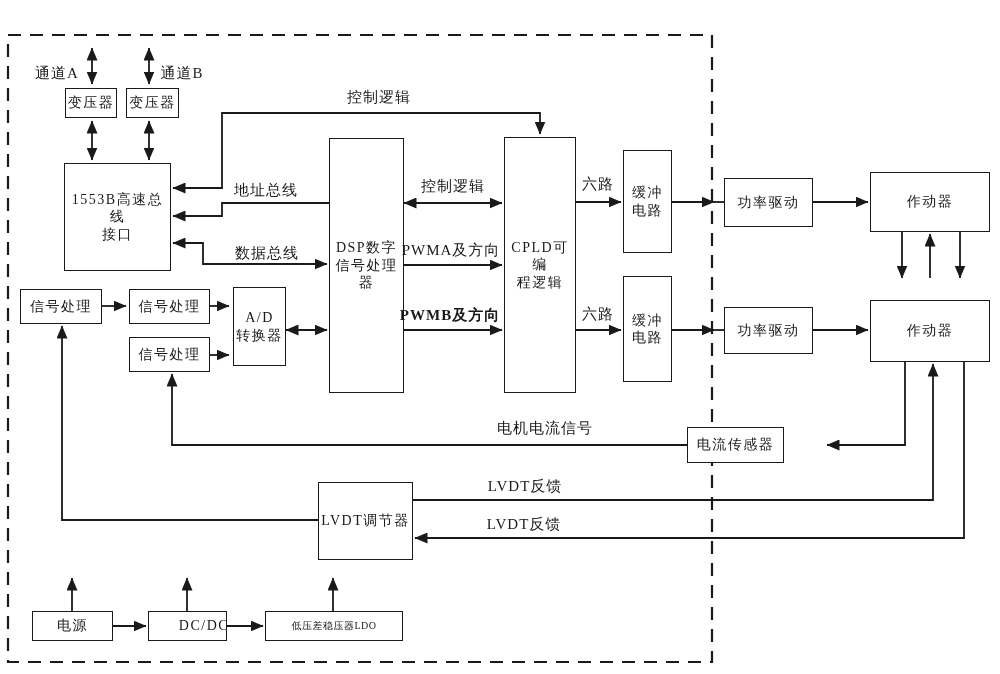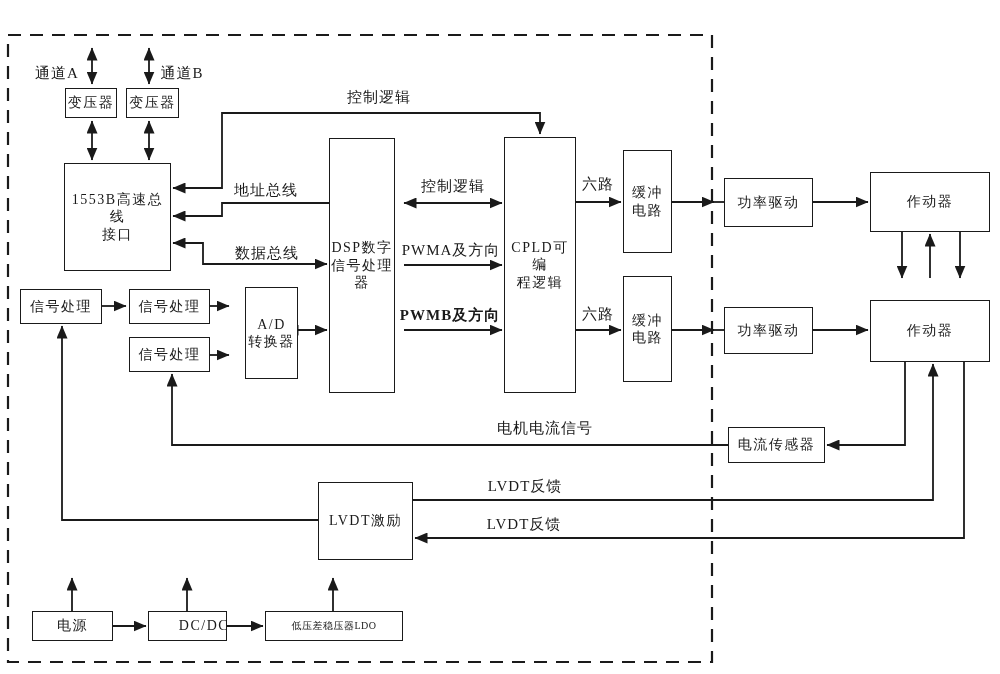--- a/index.html
+++ b/index.html
@@ -96,37 +96,37 @@
   <div class="lbl" style="left:57px;top:73px;">通道A</div>
   <div class="lbl" style="left:182px;top:73px;">通道B</div>
 
   <div class="box" style="left:65px;top:88px;width:52px;height:30px;">变压器</div>
   <div class="box" style="left:126px;top:88px;width:53px;height:30px;">变压器</div>
   <div class="box" style="left:64px;top:163px;width:107px;height:108px;">1553B高速总线
 接口</div>
   <div class="box" style="left:20px;top:289px;width:82px;height:35px;">信号处理</div>
   <div class="box" style="left:129px;top:289px;width:81px;height:35px;">信号处理</div>
   <div class="box" style="left:129px;top:337px;width:81px;height:35px;">信号处理</div>
-  <div class="box" style="left:233px;top:287px;width:53px;height:92px;margin-left:12px;">A/D
+  <div class="box" style="left:233px;top:287px;width:53px;height:79px;">A/D
 转换器</div>
-  <div class="box" style="left:329px;top:138px;width:66px;height:255px;">DSP数字
+  <div class="box" style="left:329px;top:138px;width:75px;height:255px;">DSP数字
 信号处理
 器</div>
   <div class="box" style="left:504px;top:137px;width:72px;height:256px;">CPLD可编
 程逻辑</div>
   <div class="box" style="left:623px;top:150px;width:49px;height:103px;">缓冲
 电路</div>
   <div class="box" style="left:623px;top:276px;width:49px;height:106px;">缓冲
 电路</div>
   <div class="box" style="left:724px;top:178px;width:89px;height:49px;">功率驱动</div>
   <div class="box" style="left:724px;top:307px;width:89px;height:47px;">功率驱动</div>
   <div class="box" style="left:870px;top:172px;width:120px;height:60px;">作动器</div>
   <div class="box" style="left:870px;top:300px;width:120px;height:62px;">作动器</div>
-  <div class="box" style="left:728px;top:427px;width:97px;height:36px;">电流传感器</div>
-  <div class="box" style="left:318px;top:482px;width:95px;height:78px;">LVDT激励</div>
+  <div class="box" style="left:687px;top:427px;width:97px;height:36px;">电流传感器</div>
+  <div class="box" style="left:318px;top:482px;width:95px;height:78px;">LVDT调节器</div>
   <div class="box" style="left:32px;top:611px;width:81px;height:30px;">电源</div>
   <div class="box" style="left:148px;top:611px;width:79px;height:30px;padding-left:33px;">DC/DC</div>
   <div class="box small" style="left:265px;top:611px;width:138px;height:30px;">低压差稳压器LDO</div>
 
   <div class="lbl" style="left:379px;top:97px;">控制逻辑</div>
   <div class="lbl" style="left:266px;top:190px;">地址总线</div>
   <div class="lbl" style="left:267px;top:253px;">数据总线</div>
   <div class="lbl" style="left:453px;top:186px;">控制逻辑</div>
   <div class="lbl" style="left:451px;top:250px;">PWMA及方向</div>
   <div class="lbl" style="left:450px;top:315px;font-weight:bold;">PWMB及方向</div>

